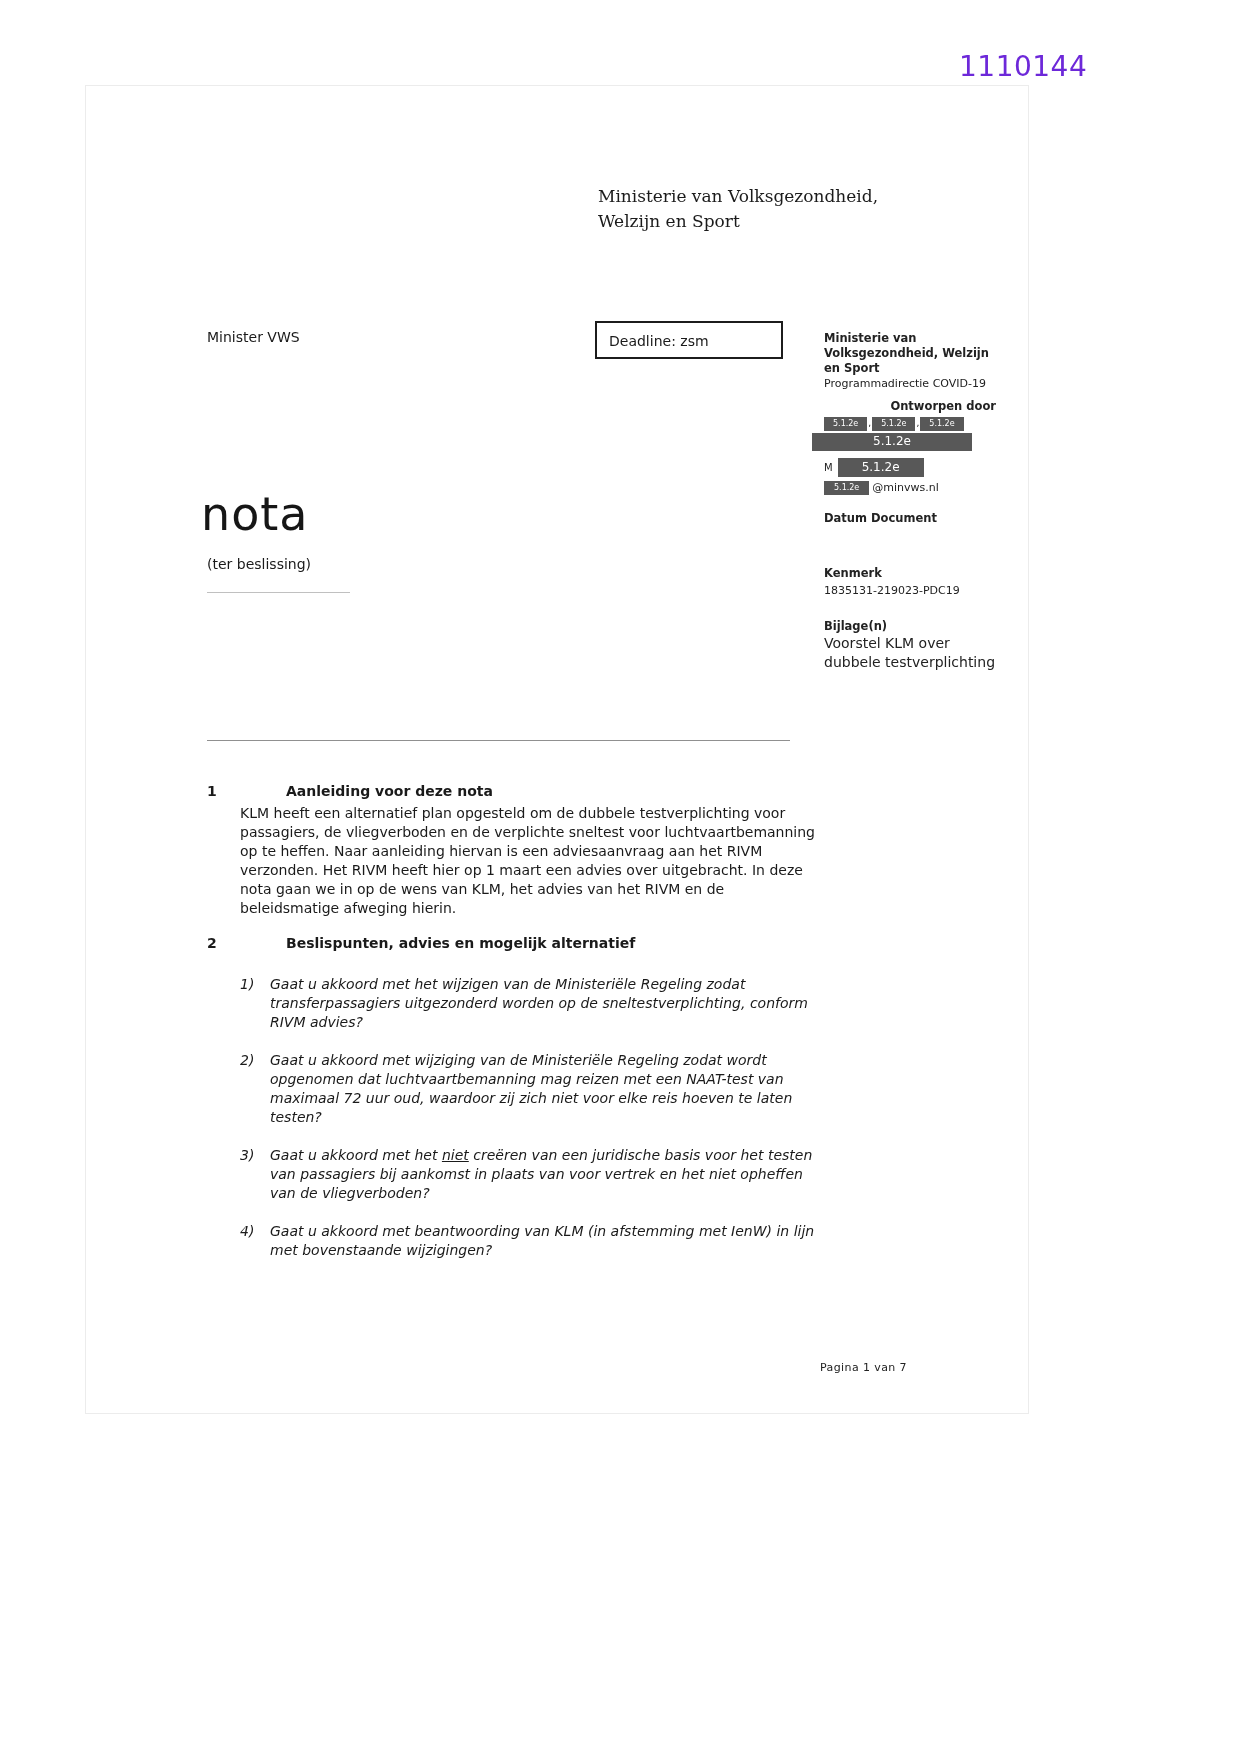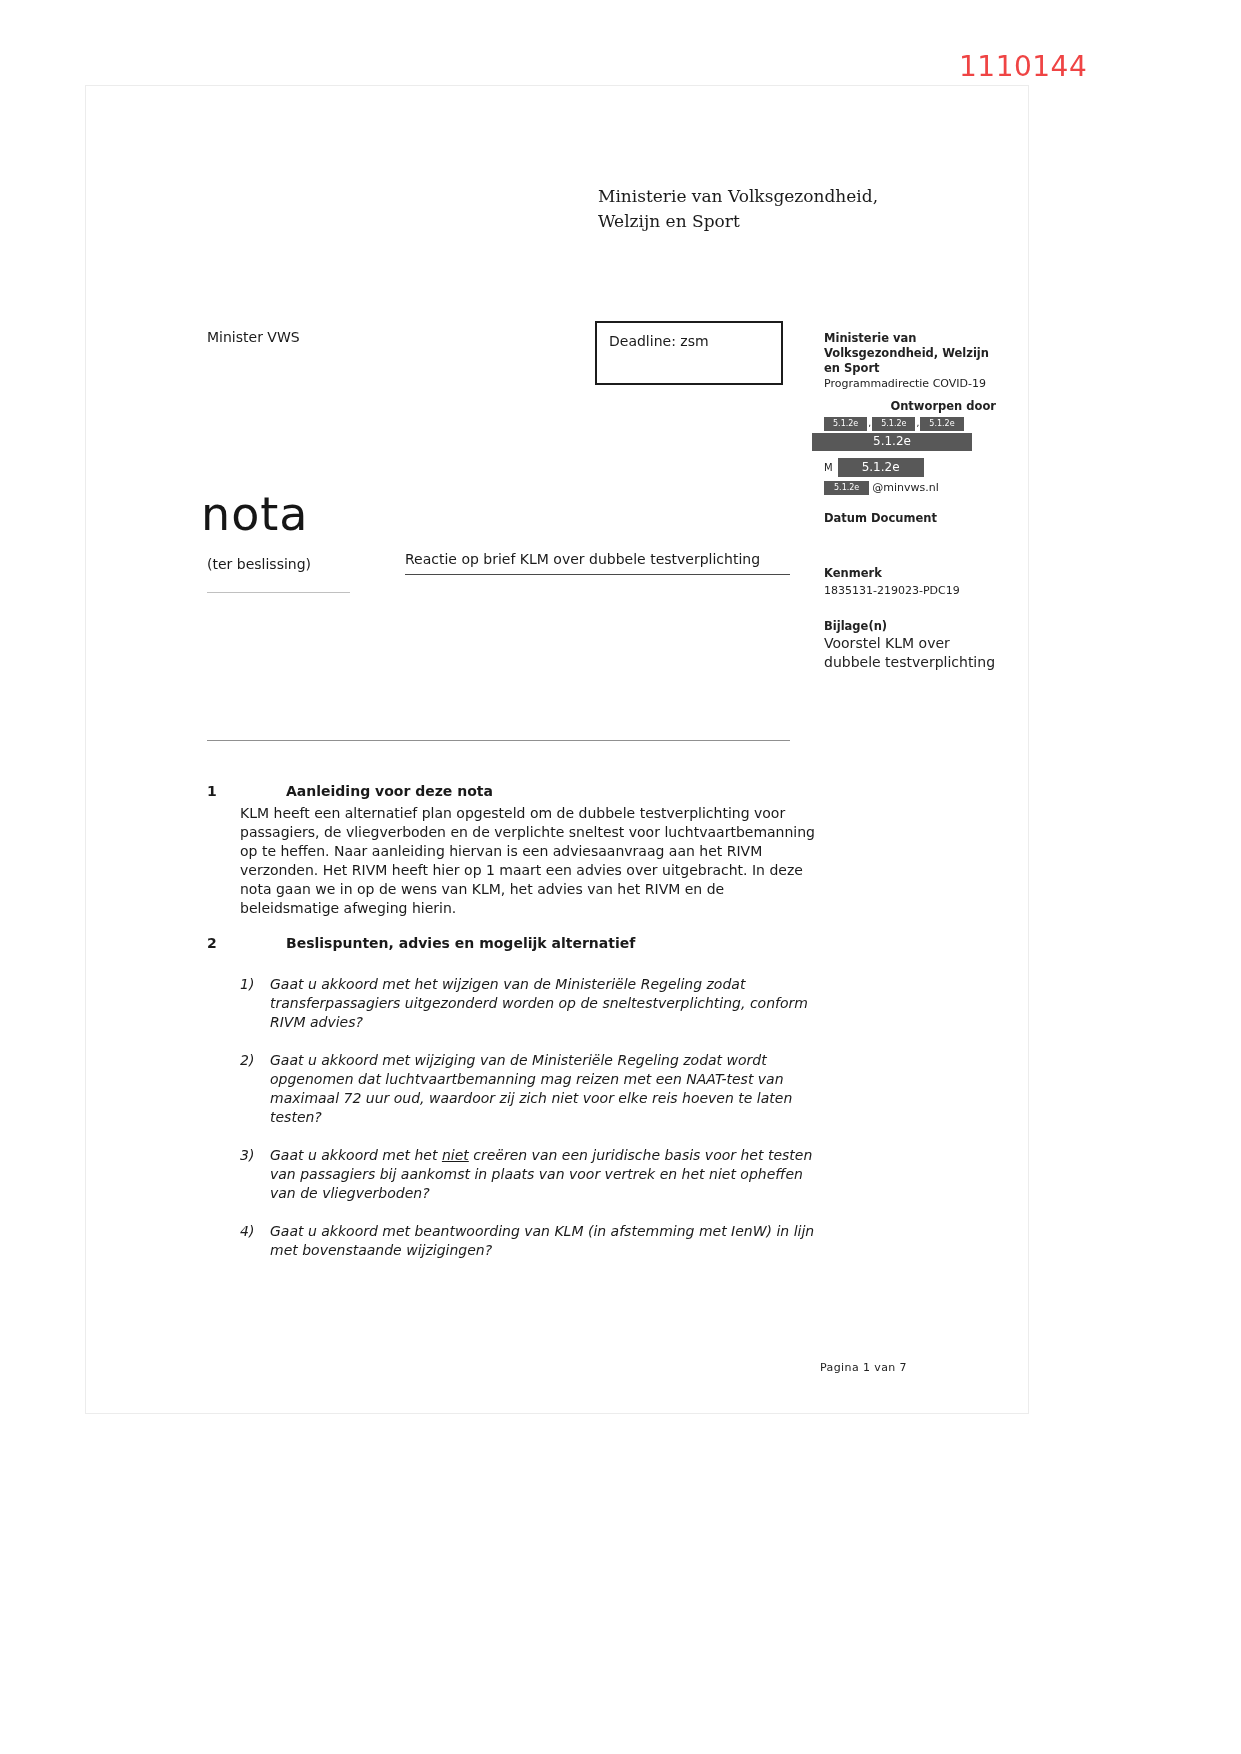--- a/index.html
+++ b/index.html
@@ -1,28 +1,28 @@
 <!DOCTYPE html>
 <html><head>
 <meta charset="utf-8">
 <style>
   html, body { margin:0; padding:0; background:#ffffff; }
   .canvas {
     position:relative; width:1241px; height:1754px; background:#ffffff;
     font-family:"DejaVu Sans","Liberation Sans",sans-serif; color:#1a1a1a;
     overflow:hidden;
   }
-  .doc-id { position:absolute; left:959px; top:50px; font-size:28px; color:#ef4444; letter-spacing:0.5px; }
+  .doc-id { position:absolute; left:959px; top:50px; font-size:28px; color:#6d28d9; letter-spacing:0.5px; }
   .page-edge { position:absolute; left:85px; top:85px; width:942px; height:1327px; border:1px solid #ececec; pointer-events:none; }
 
   .logo { position:absolute; left:598px; top:184px; font-family:"DejaVu Serif","Liberation Serif",serif; font-size:17px; line-height:1.45; color:#1b1b1b; }
 
   .addressee { position:absolute; left:207px; top:329px; font-size:14px; }
 
-  .deadline-box { position:absolute; left:595px; top:321px; width:188px; height:64px; box-sizing:border-box; border:2px solid #1c1c1c; padding:10px 12px; font-size:14px; }
+  .deadline-box { position:absolute; left:595px; top:321px; width:188px; height:38px; box-sizing:border-box; border:2px solid #1c1c1c; padding:10px 12px; font-size:14px; }
 
   .sidebar { position:absolute; left:824px; top:331px; width:172px; font-size:11px; line-height:1.3; color:#222; }
   .sb-bold { font-weight:bold; font-size:11.5px; }
   .sb-reg { font-size:11px; margin-top:1px; }
   .gap-ontworpen { margin-top:8px;text-align:right; }
   .red-row { margin-top:3px; display:flex; align-items:center; }
   .red-sm { background:#585858; color:#ffffff; font-size:8px; padding:3px 9px; line-height:1; white-space:nowrap; }
   .sep { font-size:9px; margin:0 1px; color:#222; }
   .red-wide { margin-top:2px; margin-left:-12px; width:160px; height:18px; background:#585858; color:#ffffff; font-size:12px; display:flex; align-items:center; justify-content:center; }
   .m-row { margin-top:7px; display:flex; align-items:center; gap:5px; }
@@ -107,21 +107,20 @@
 
     <div class="sb-bold kenmerk-label">Kenmerk</div>
     <div class="kenmerk-value">1835131-219023-PDC19</div>
 
     <div class="sb-bold bijlage-label">Bijlage(n)</div>
     <div class="bijlage-value">Voorstel KLM over dubbele testverplichting</div>
   </aside>
 
   <div class="nota">nota</div>
   <div class="subtitle">(ter beslissing)</div>
-  <div class="doc-title">Reactie op brief KLM over dubbele testverplichting</div>
   <div class="subtitle-rule"></div>
   <div class="long-rule"></div>
 
   <div class="sec-num pos-s1-num">1</div>
   <div class="sec-head pos-s1-head">Aanleiding voor deze nota</div>
   <div class="s1-body">KLM heeft een alternatief plan opgesteld om de dubbele testverplichting voor passagiers, de vliegverboden en de verplichte sneltest voor luchtvaartbemanning op te heffen. Naar aanleiding hiervan is een adviesaanvraag aan het RIVM verzonden. Het RIVM heeft hier op 1 maart een advies over uitgebracht. In deze nota gaan we in op de wens van KLM, het advies van het RIVM en de beleidsmatige afweging hierin.</div>
 
   <div class="sec-num pos-s2-num">2</div>
   <div class="sec-head pos-s2-head">Beslispunten, advies en mogelijk alternatief</div>
 

